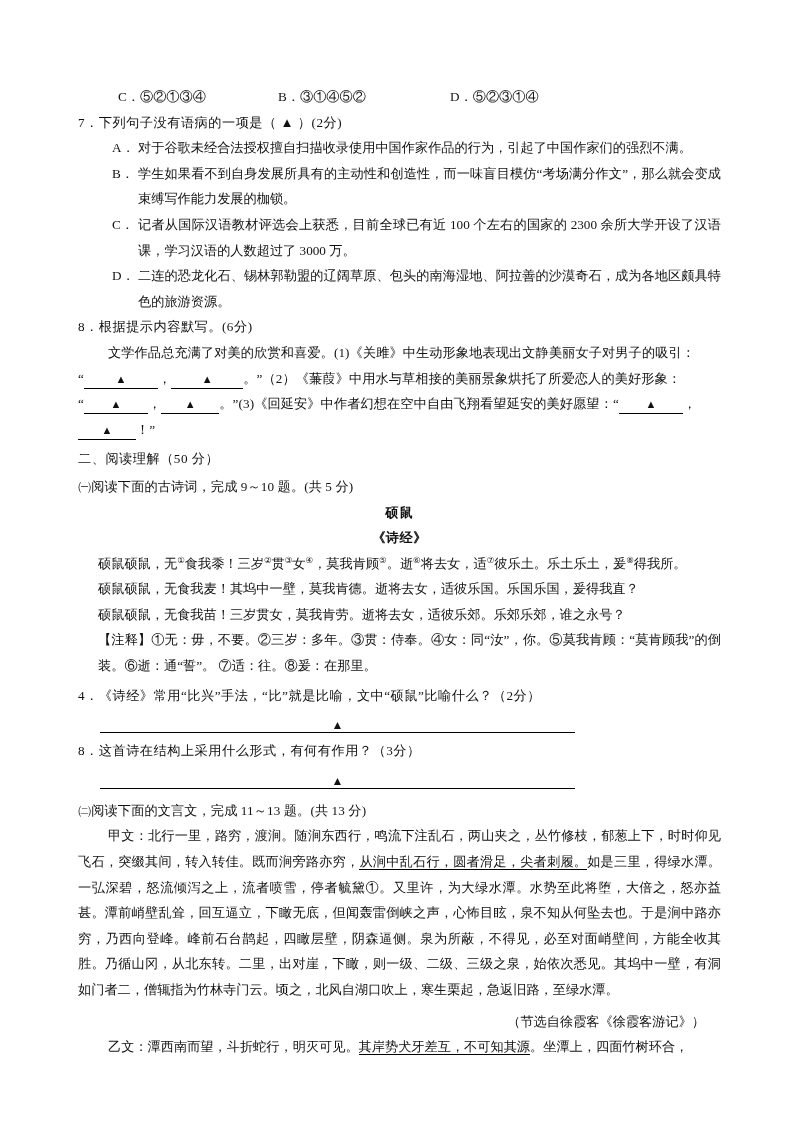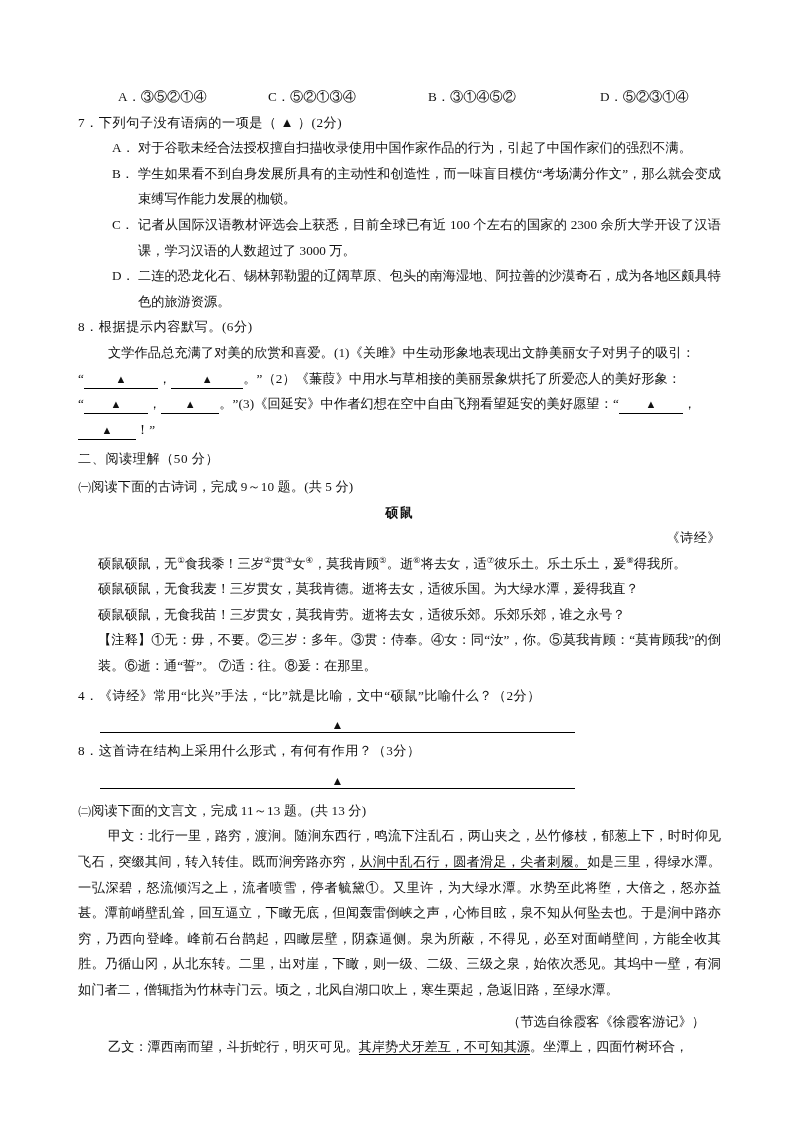--- a/index.html
+++ b/index.html
@@ -74,22 +74,22 @@
     margin-top: 4px;
     margin-bottom: 2px;
     letter-spacing: 0.5px;
   }
   .poem-title {
     text-align: center;
     font-weight: bold;
     letter-spacing: 1px;
   }
   .poem-source {
-    text-align: right;
-    font-weight: normal;
+    text-align: center;
+    font-weight: bold;
     letter-spacing: 0.5px;
   }
   .poem-line {
     margin-left: 20px;
     white-space: nowrap;
   }
   .notes {
     margin-left: 20px;
     text-align: justify;
     text-justify: inter-ideograph;
@@ -147,21 +147,20 @@
   }
   .gap-s { height: 4px; }
 </style>
 </head>
 <body>
 
 <div class="page">
   <div class="doc">
 
     <div class="opt-row">
-      <span class="opt-cell c1">A．③⑤②①④</span>
       <span class="opt-cell c3">C．⑤②①③④</span>
       <span class="opt-cell c2">B．③①④⑤②</span>
       <span class="opt-cell">D．⑤②③①④</span>
     </div>
 
     <div class="line qnum ind-0">7．下列句子没有语病的一项是（  ▲  ）(2分)</div>
 
     <div class="optitem">
       <span class="lbl">A．</span>
       <span class="body">对于谷歌未经合法授权擅自扫描收录使用中国作家作品的行为，引起了中国作家们的强烈不满。</span>
@@ -194,21 +193,21 @@
       <span class="blank w4">▲</span><span>！”</span>
     </div>
 
     <div class="sec-title">二、阅读理解（50 分）</div>
     <div class="line ind-0">㈠阅读下面的古诗词，完成 9～10 题。(共 5 分)</div>
 
     <div class="poem-title">硕鼠</div>
     <div class="poem-source">《诗经》</div>
 
     <div class="poem-line">硕鼠硕鼠，无<sup class="sn">①</sup>食我黍！三岁<sup class="sn">②</sup>贯<sup class="sn">③</sup>女<sup class="sn">④</sup>，莫我肯顾<sup class="sn">⑤</sup>。逝<sup class="sn">⑥</sup>将去女，适<sup class="sn">⑦</sup>彼乐土。乐土乐土，爰<sup class="sn">⑧</sup>得我所。</div>
-    <div class="poem-line">硕鼠硕鼠，无食我麦！三岁贯女，莫我肯德。逝将去女，适彼乐国。为大绿水潭，爰得我直？</div>
+    <div class="poem-line">硕鼠硕鼠，无食我麦！其坞中一壁，莫我肯德。逝将去女，适彼乐国。乐国乐国，爰得我直？</div>
     <div class="poem-line">硕鼠硕鼠，无食我苗！三岁贯女，莫我肯劳。逝将去女，适彼乐郊。乐郊乐郊，谁之永号？</div>
     <div class="notes">【注释】①无：毋，不要。②三岁：多年。③贯：侍奉。④女：同“汝”，你。⑤莫我肯顾：“莫肯顾我”的倒装。⑥逝：通“誓”。 ⑦适：往。⑧爰：在那里。</div>
 
     <div class="gap-s"></div>
 
     <div class="line qnum ind-0">4．《诗经》常用“比兴”手法，“比”就是比喻，文中“硕鼠”比喻什么？（2分）</div>
     <div class="ansline">
       <span class="tri">▲</span>
       <span class="rule"></span>
     </div>

